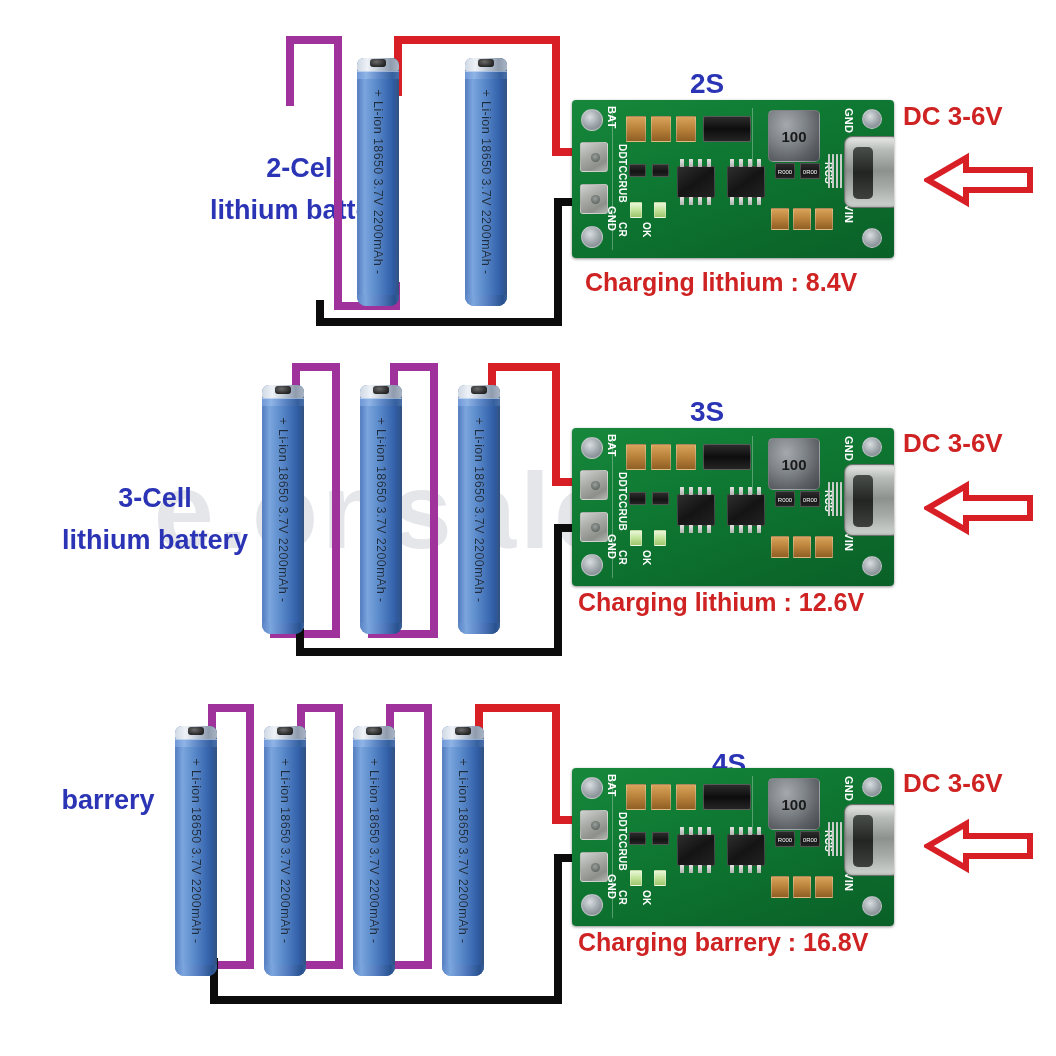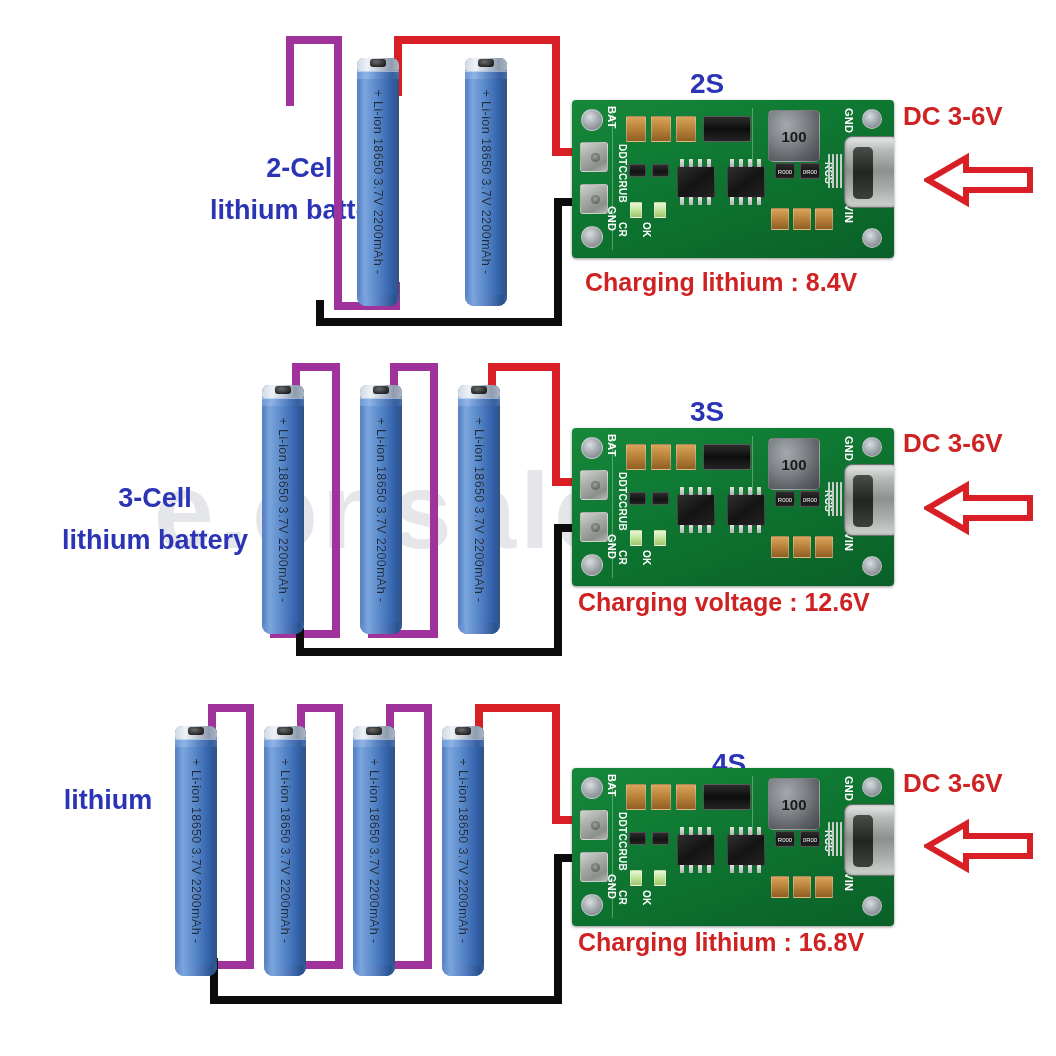--- a/index.html
+++ b/index.html
@@ -467,33 +467,33 @@
           <i style="height:34px;"></i>
         <i style="height:34px;"></i>
           <i style="height:34px;"></i>
           <i style="height:34px;"></i>
       </div>
       <div class="usbc" style="left:272px; top:36px; width:56px; height:72px;">
         <div class="usbc-slot" style="left:8px; top:10px; width:20px; height:52px;"></div>
       </div>
     </div>
 
-    <div class="chg-volt" style="left:578px; top:588px;">Charging voltage : 12.6V</div>
+    <div class="chg-volt" style="left:578px; top:588px;">Charging lithium : 12.6V</div>
 
     <div class="dc-label" style="left:903px; top:428px;">DC 3-6V</div>
 
     <svg class="arrow" style="left:924px; top:480px;" width="110" height="56" viewBox="0 0 110 56">
       <polygon points="4,28 42,6 42,18 106,18 106,38 42,38 42,50" fill="none" stroke="#d81f26" stroke-width="6" stroke-linejoin="miter"></polygon>
     </svg>
   </div>
 
   <div>
 
     <div class="cell-label" style="left:18px; top:780px; width:180px;">
-      <div>lithium</div>
+      <div>barrery</div>
     </div>
 
     <div class="wire w-purple" style="left:208px; top:704px; width:8px; height:26px;"></div>
     <div class="wire w-purple" style="left:208px; top:704px; width:46px; height:8px;"></div>
     <div class="wire w-purple" style="left:246px; top:704px; width:8px; height:265px;"></div>
     <div class="wire w-purple" style="left:190px; top:961px; width:64px; height:8px;"></div>
     <div class="wire w-purple" style="left:190px; top:944px; width:8px; height:25px;"></div>
 
     <div class="wire w-purple" style="left:297px; top:704px; width:8px; height:26px;"></div>
     <div class="wire w-purple" style="left:297px; top:704px; width:46px; height:8px;"></div>
@@ -619,21 +619,21 @@
           <i style="height:34px;"></i>
         <i style="height:34px;"></i>
           <i style="height:34px;"></i>
           <i style="height:34px;"></i>
       </div>
       <div class="usbc" style="left:272px; top:36px; width:56px; height:72px;">
         <div class="usbc-slot" style="left:8px; top:10px; width:20px; height:52px;"></div>
       </div>
     </div>
 
-    <div class="chg-volt" style="left:578px; top:928px;">Charging lithium : 16.8V</div>
+    <div class="chg-volt" style="left:578px; top:928px;">Charging barrery : 16.8V</div>
 
     <div class="dc-label" style="left:903px; top:768px;">DC 3-6V</div>
 
     <svg class="arrow" style="left:924px; top:818px;" width="110" height="56" viewBox="0 0 110 56">
       <polygon points="4,28 42,6 42,18 106,18 106,38 42,38 42,50" fill="none" stroke="#d81f26" stroke-width="6" stroke-linejoin="miter"></polygon>
     </svg>
   </div>
 
 </div>
 

